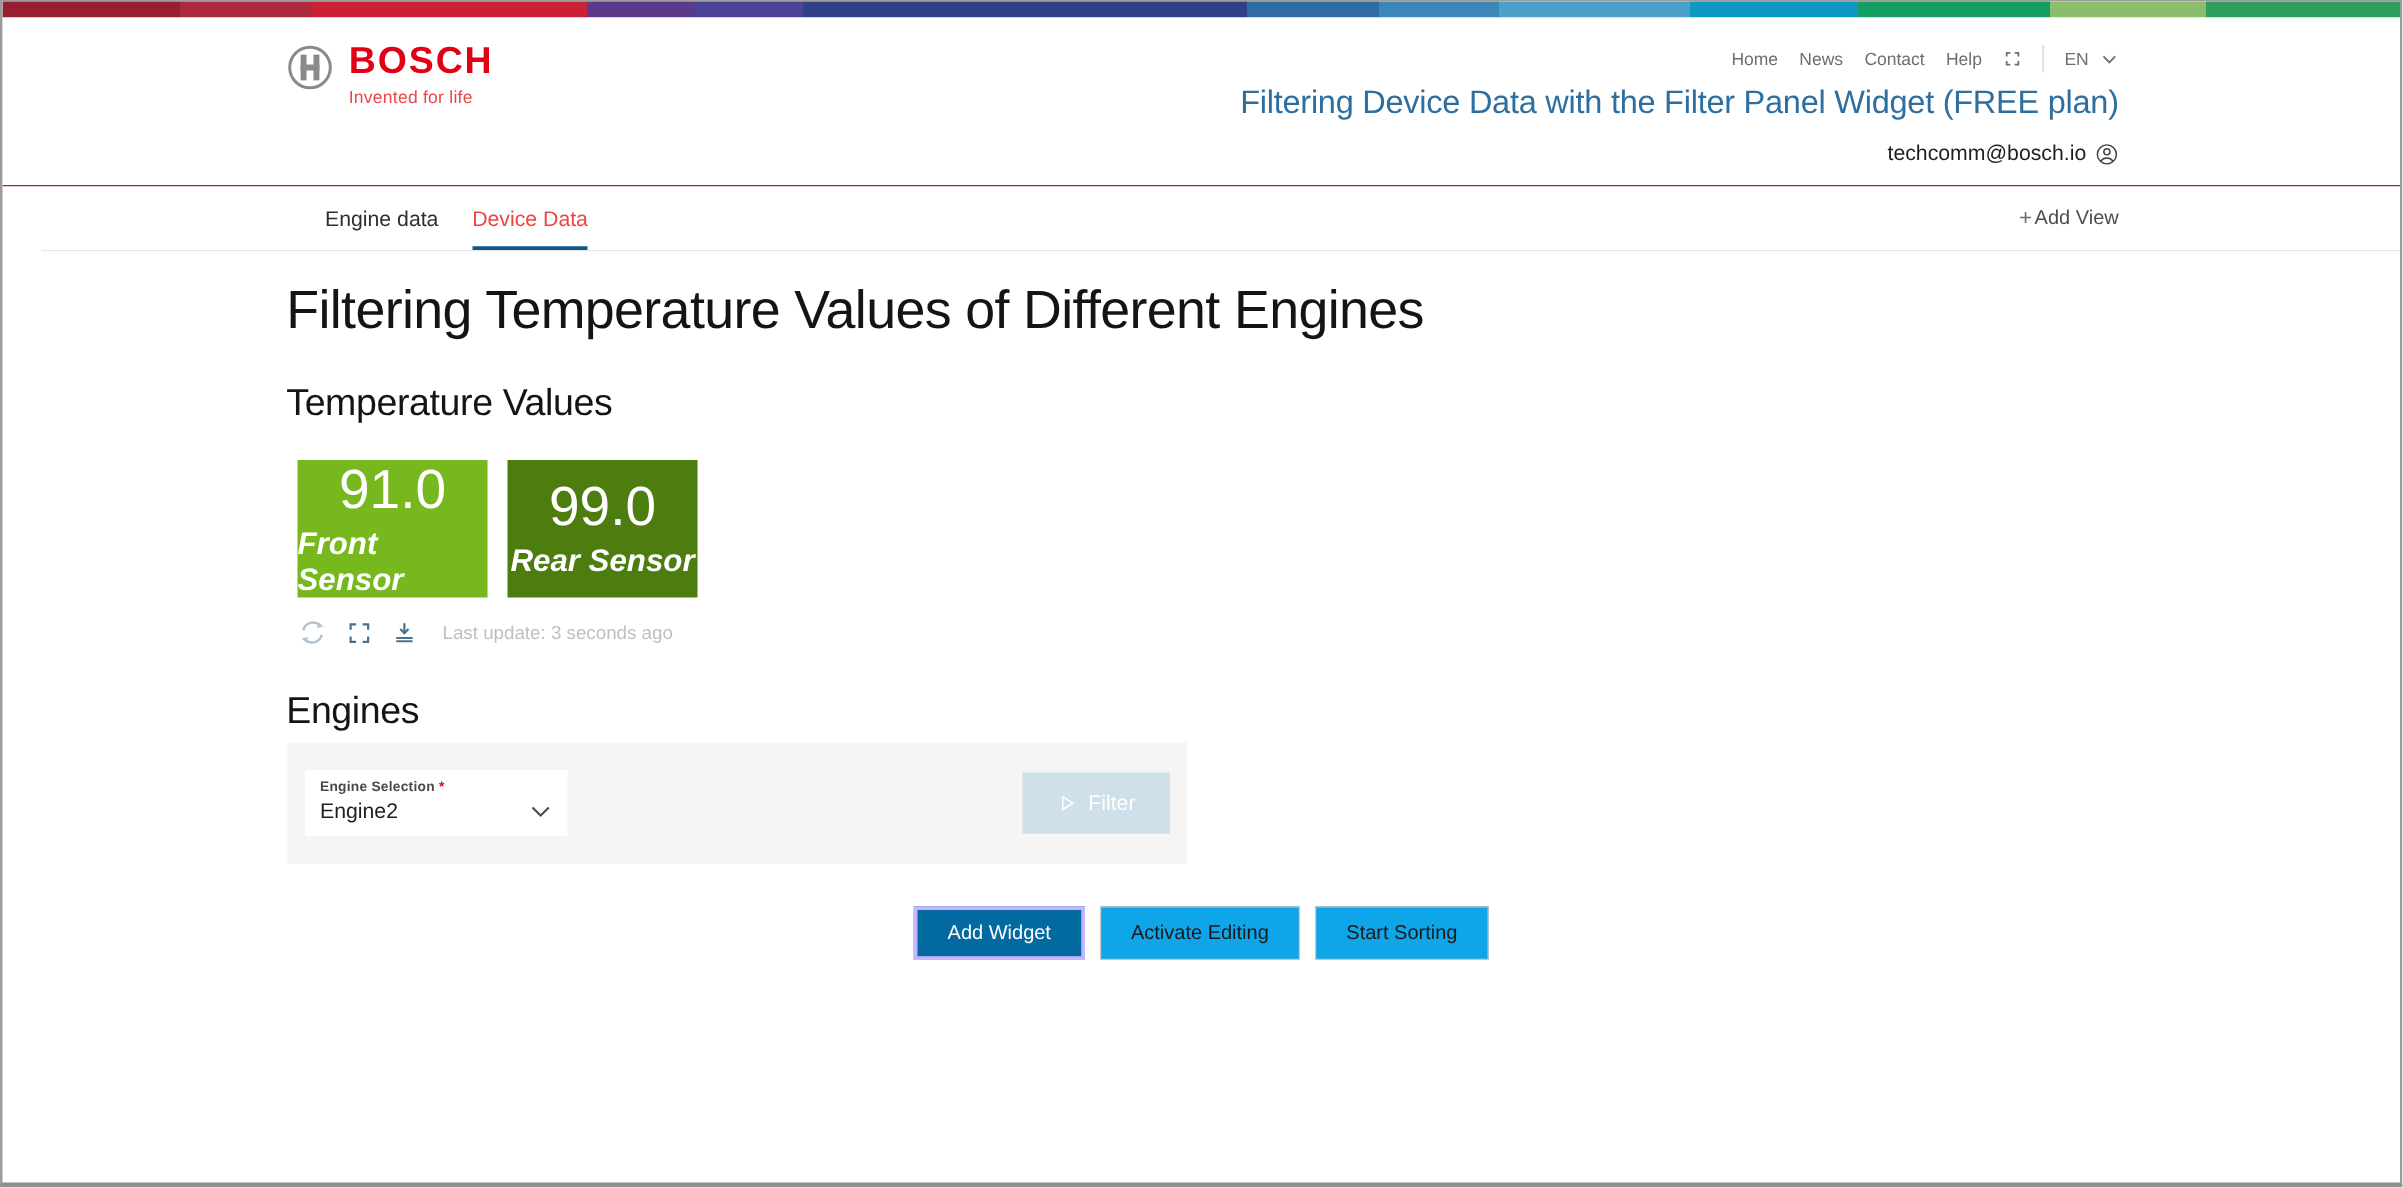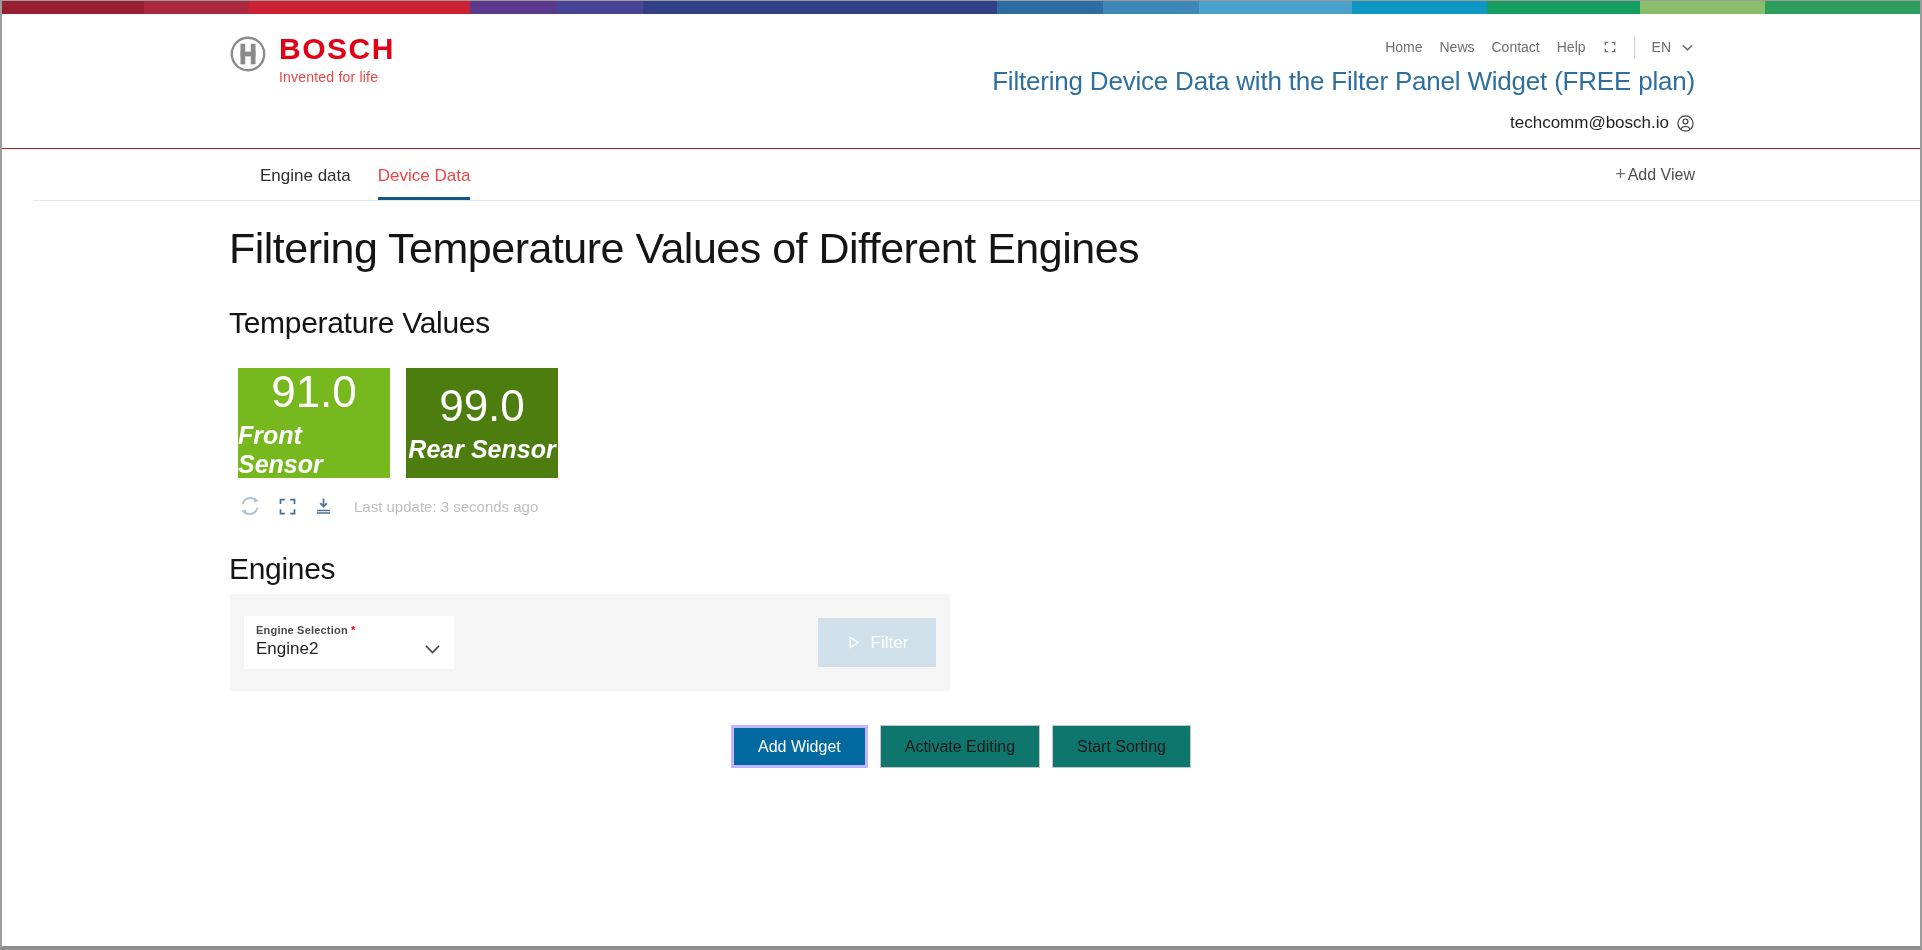--- a/index.html
+++ b/index.html
@@ -86,21 +86,21 @@
   .dd-value { font-size:17px; color:#1f1f1f; }
   .submit-btn { margin-left:auto; margin-right:0; width:118px; height:49px; background:#cfe0ea;
                 border:none; color:rgba(255,255,255,.97); font-size:17px; display:flex;
                 align-items:center; justify-content:center; gap:10px; cursor:not-allowed;
                 font-family:inherit; }
 
   .actions { margin-top:34px; display:flex; justify-content:center; gap:12px; }
   .btn { height:43px; font-size:16px; font-family:inherit; display:flex; align-items:center;
          padding:0 24px; cursor:pointer; }
   .btn-primary { background:#0369a1; color:#fff; border:3px solid #c4b5fd; }
-  .btn-secondary { background:#0f766e; color:#1a1a1a; border:1px solid #c6c6c6; }
+  .btn-secondary { background:#0ea5e9; color:#1a1a1a; border:1px solid #c6c6c6; }
 </style>
 </head>
 <body>
 
 <div class="page">
 
   <div class="supergraphic"></div>
 
   <header class="header">
     <div class="logo">

